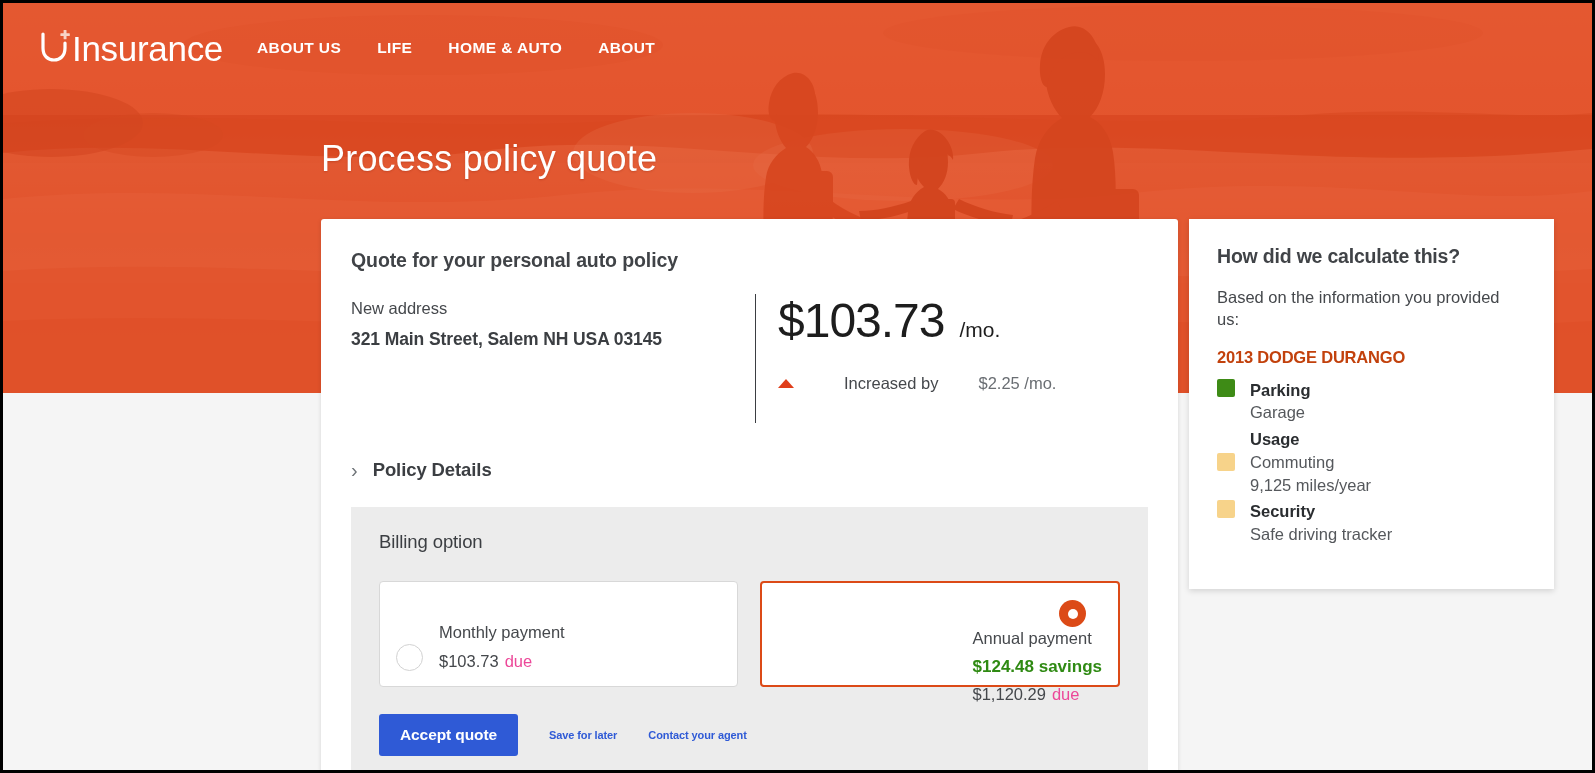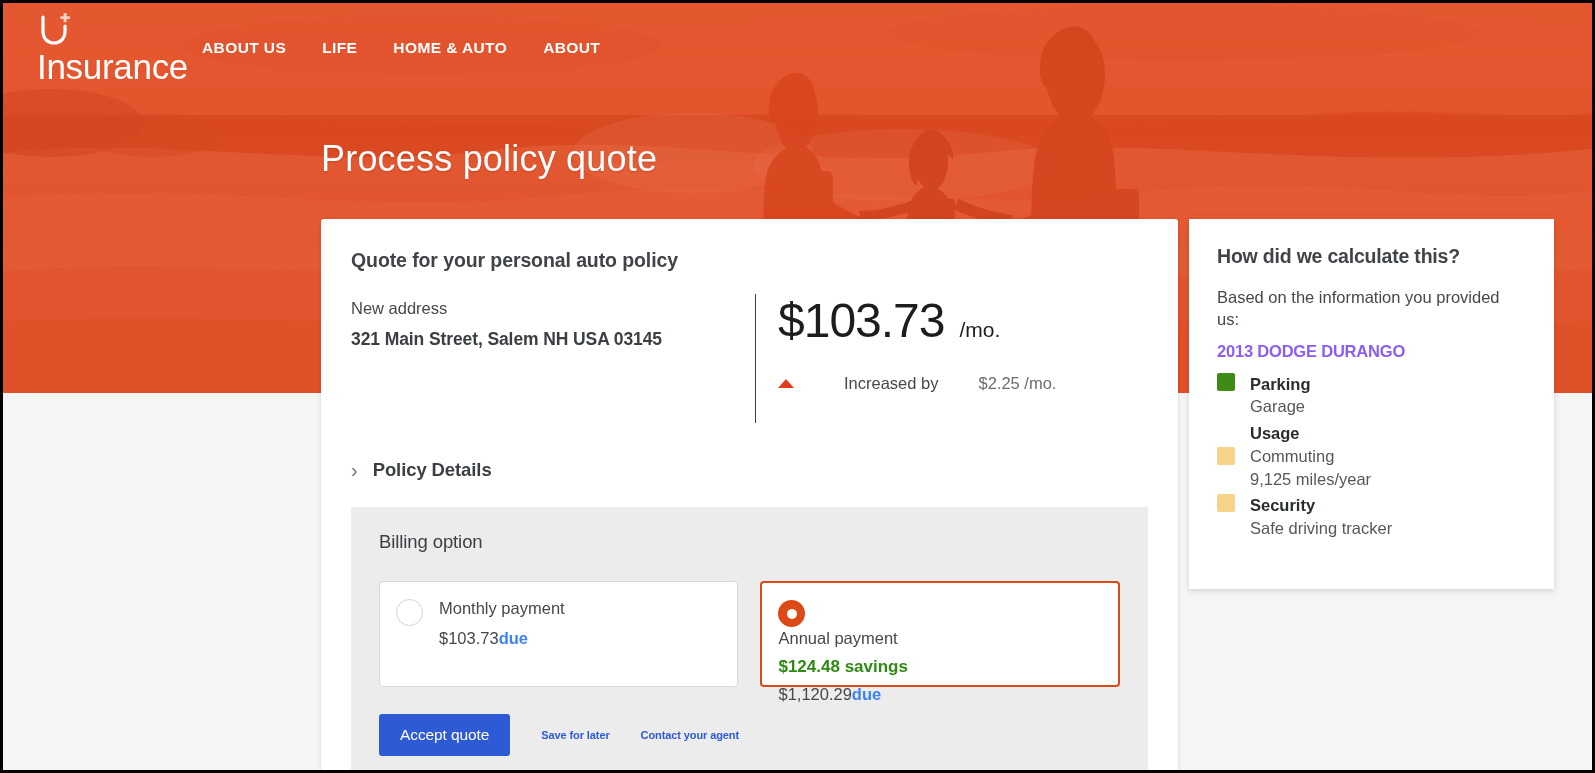--- a/index.html
+++ b/index.html
@@ -55,24 +55,23 @@
     left: 0; top: 0;
     width: 1589px;
     height: 86px;
     display: flex;
     align-items: center;
     padding-left: 34px;
     z-index: 5;
   }
   .logo {
     display: flex;
-    align-items: flex-start;
+    align-items: flex-end;
     color: #fff;
-    margin-right: 14px;
-    flex-direction: column;
+    margin-right: 34px;
   }
   .logo-mark {
     position: relative;
     width: 34px;
     height: 40px;
     margin-right: 1px;
   }
   .logo-mark svg { display:block; }
   .logo-text {
     font-size: 35px;
@@ -210,20 +209,21 @@
     margin-top: 28px;
   }
   .option {
     width: 377px;
     height: 106px;
     background: #ffffff;
     border: 1px solid #d8d8d8;
     border-radius: 4px;
     display: flex;
     padding: 15px 16px;
+    align-items: flex-end;
   }
   .option.selected {
     border: 2px solid #dc4a17;
     flex-direction: column;
   }
   .radio {
     width: 27px; height: 27px;
     border-radius: 50%;
     border: 1px solid #d2d2d2;
     background: #fff;
@@ -256,36 +256,36 @@
     font-weight: 700;
     color: #2f8a13;
     margin-top: 8px;
   }
   .option-due {
     font-size: 16.5px;
     color: #45484c;
     margin-top: 8px;
   }
   .option-due.first { margin-top: 10px; }
-  .due-tag { color: #3b82f6; font-weight: 700; }
+  .due-tag { color: #ec4899; font-weight: 400; margin-left: 6px; }
 
   .actions {
     display: flex;
     align-items: center;
     margin-top: 27px;
     gap: 31px;
   }
   .btn-primary {
     background: #2f5ad6;
     color: #ffffff;
     border: none;
     border-radius: 3px;
     font-family: "Liberation Sans", sans-serif;
     font-size: 15.5px;
-    font-weight: 400;
+    font-weight: 700;
     padding: 12px 21px;
     cursor: pointer;
     letter-spacing: -0.1px;
   }
   .btn-link {
     background: none;
     border: none;
     color: #2f5ad6;
     font-family: "Liberation Sans", sans-serif;
     font-size: 11px;
@@ -317,22 +317,22 @@
   .side-sub {
     font-size: 16.5px;
     color: #45484c;
     margin-top: 18px;
     line-height: 1.35;
     max-width: 300px;
   }
   .side-vehicle {
     font-size: 16.5px;
     font-weight: 700;
-    color: #8b5cf6;
-    margin-top: 11px;
+    color: #c2410c;
+    margin-top: 17px;
     letter-spacing: -0.2px;
   }
   .factors { margin-top: 12px; }
   .factor {
     display: flex;
     align-items: flex-start;
     margin-bottom: 4px;
   }
   .swatch {
     width: 18px; height: 18px;

